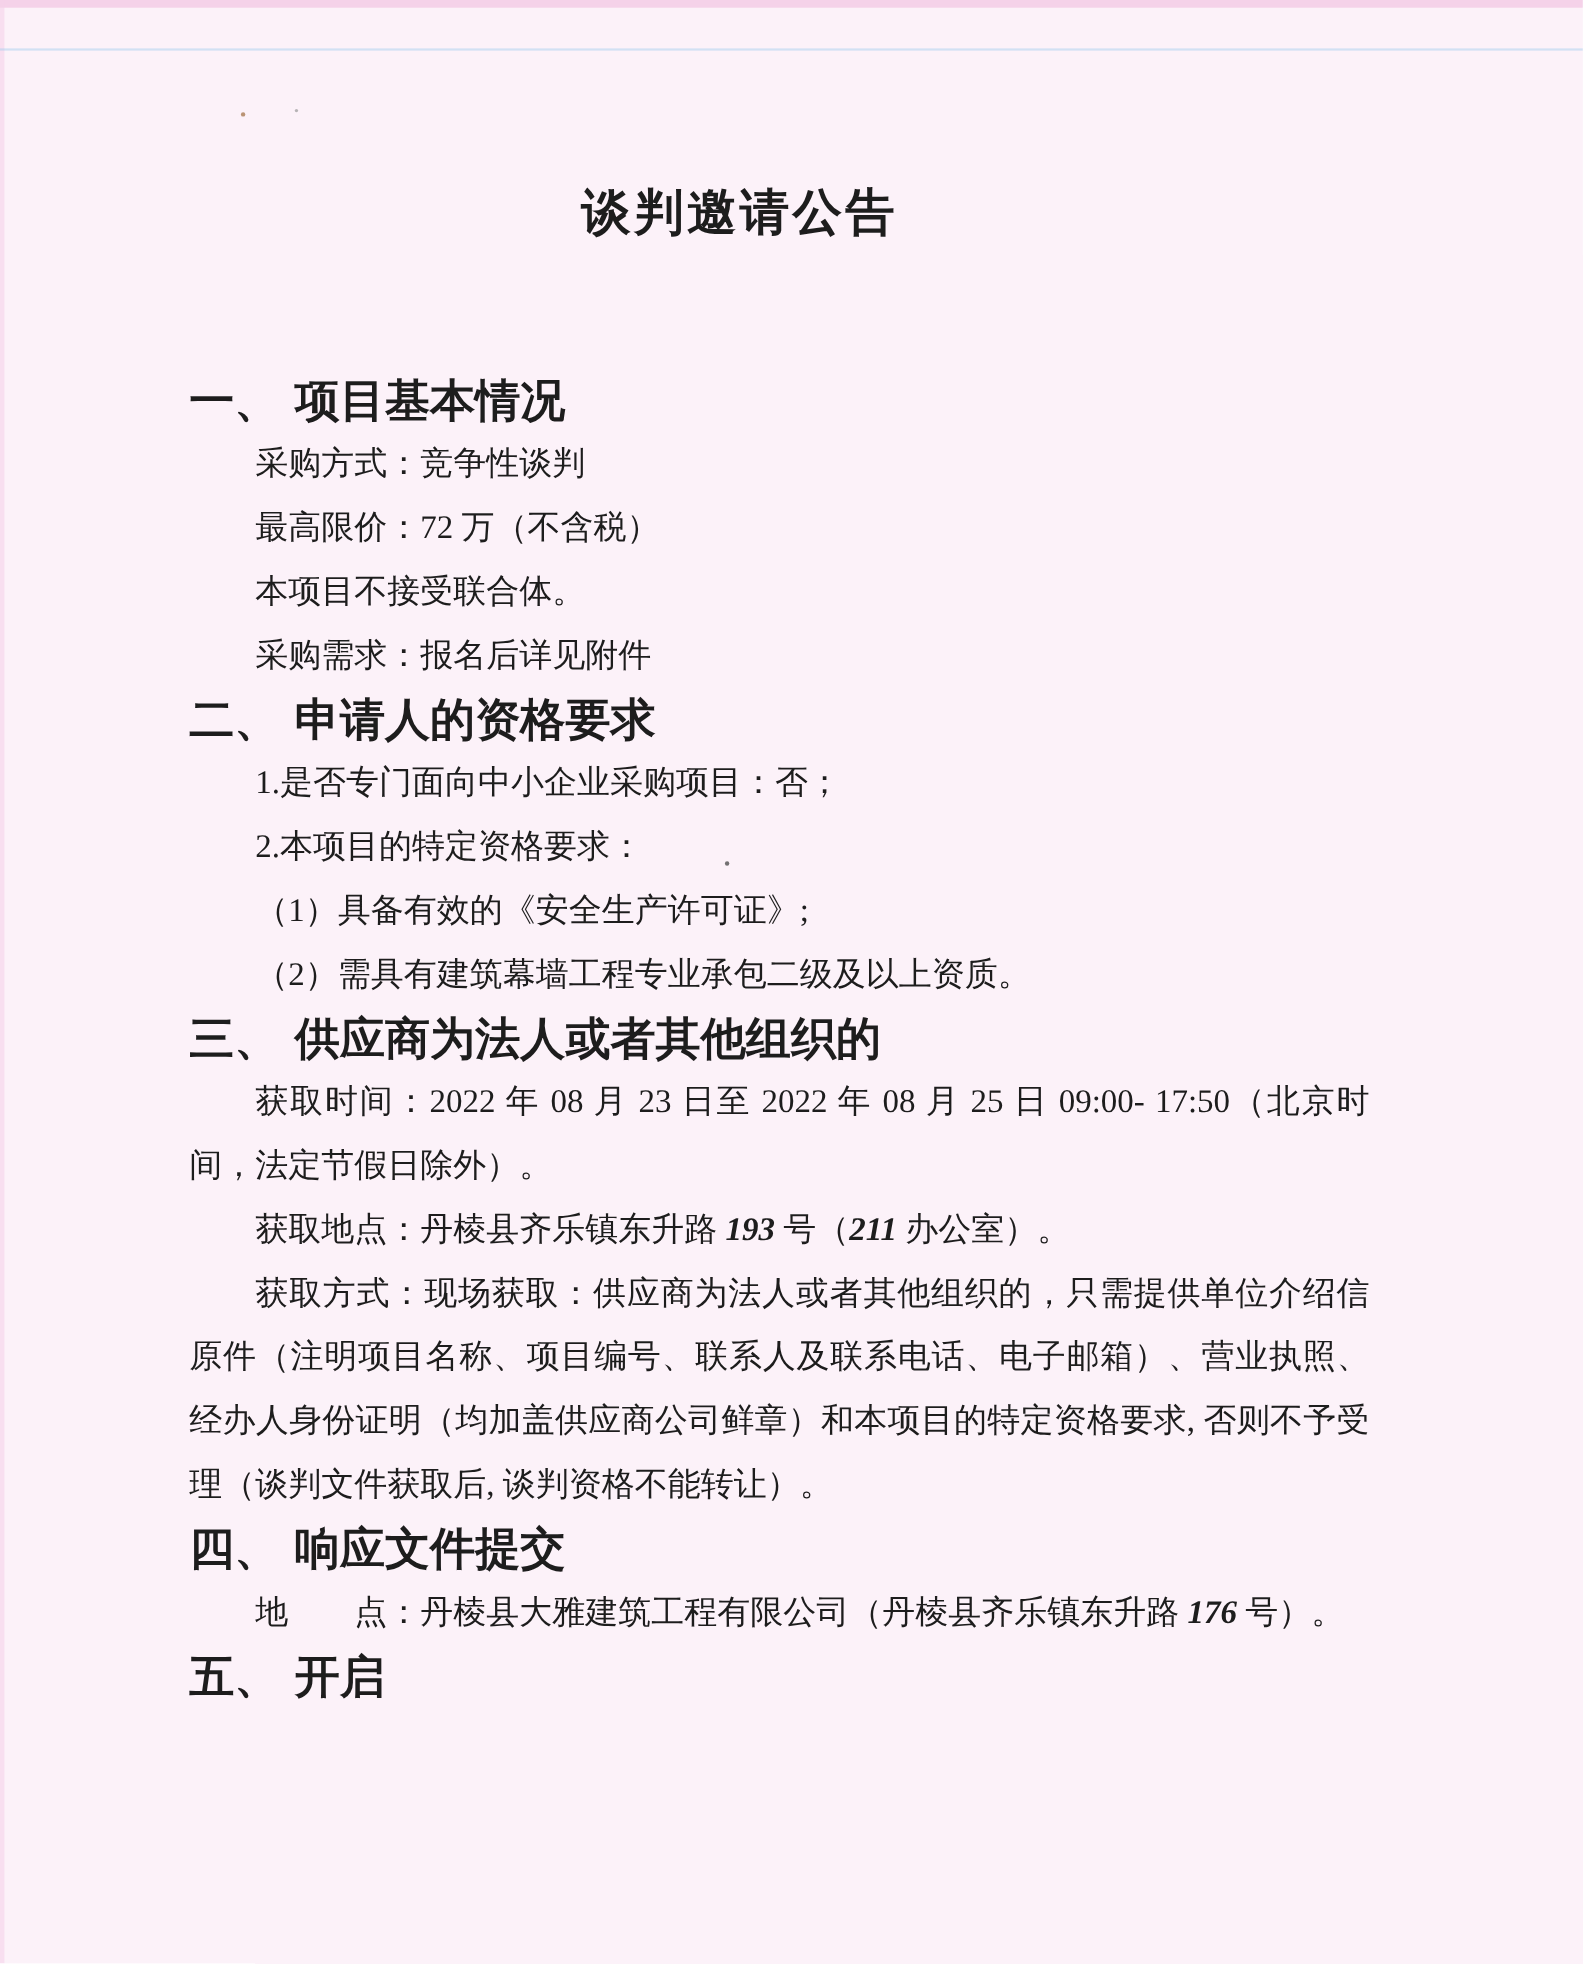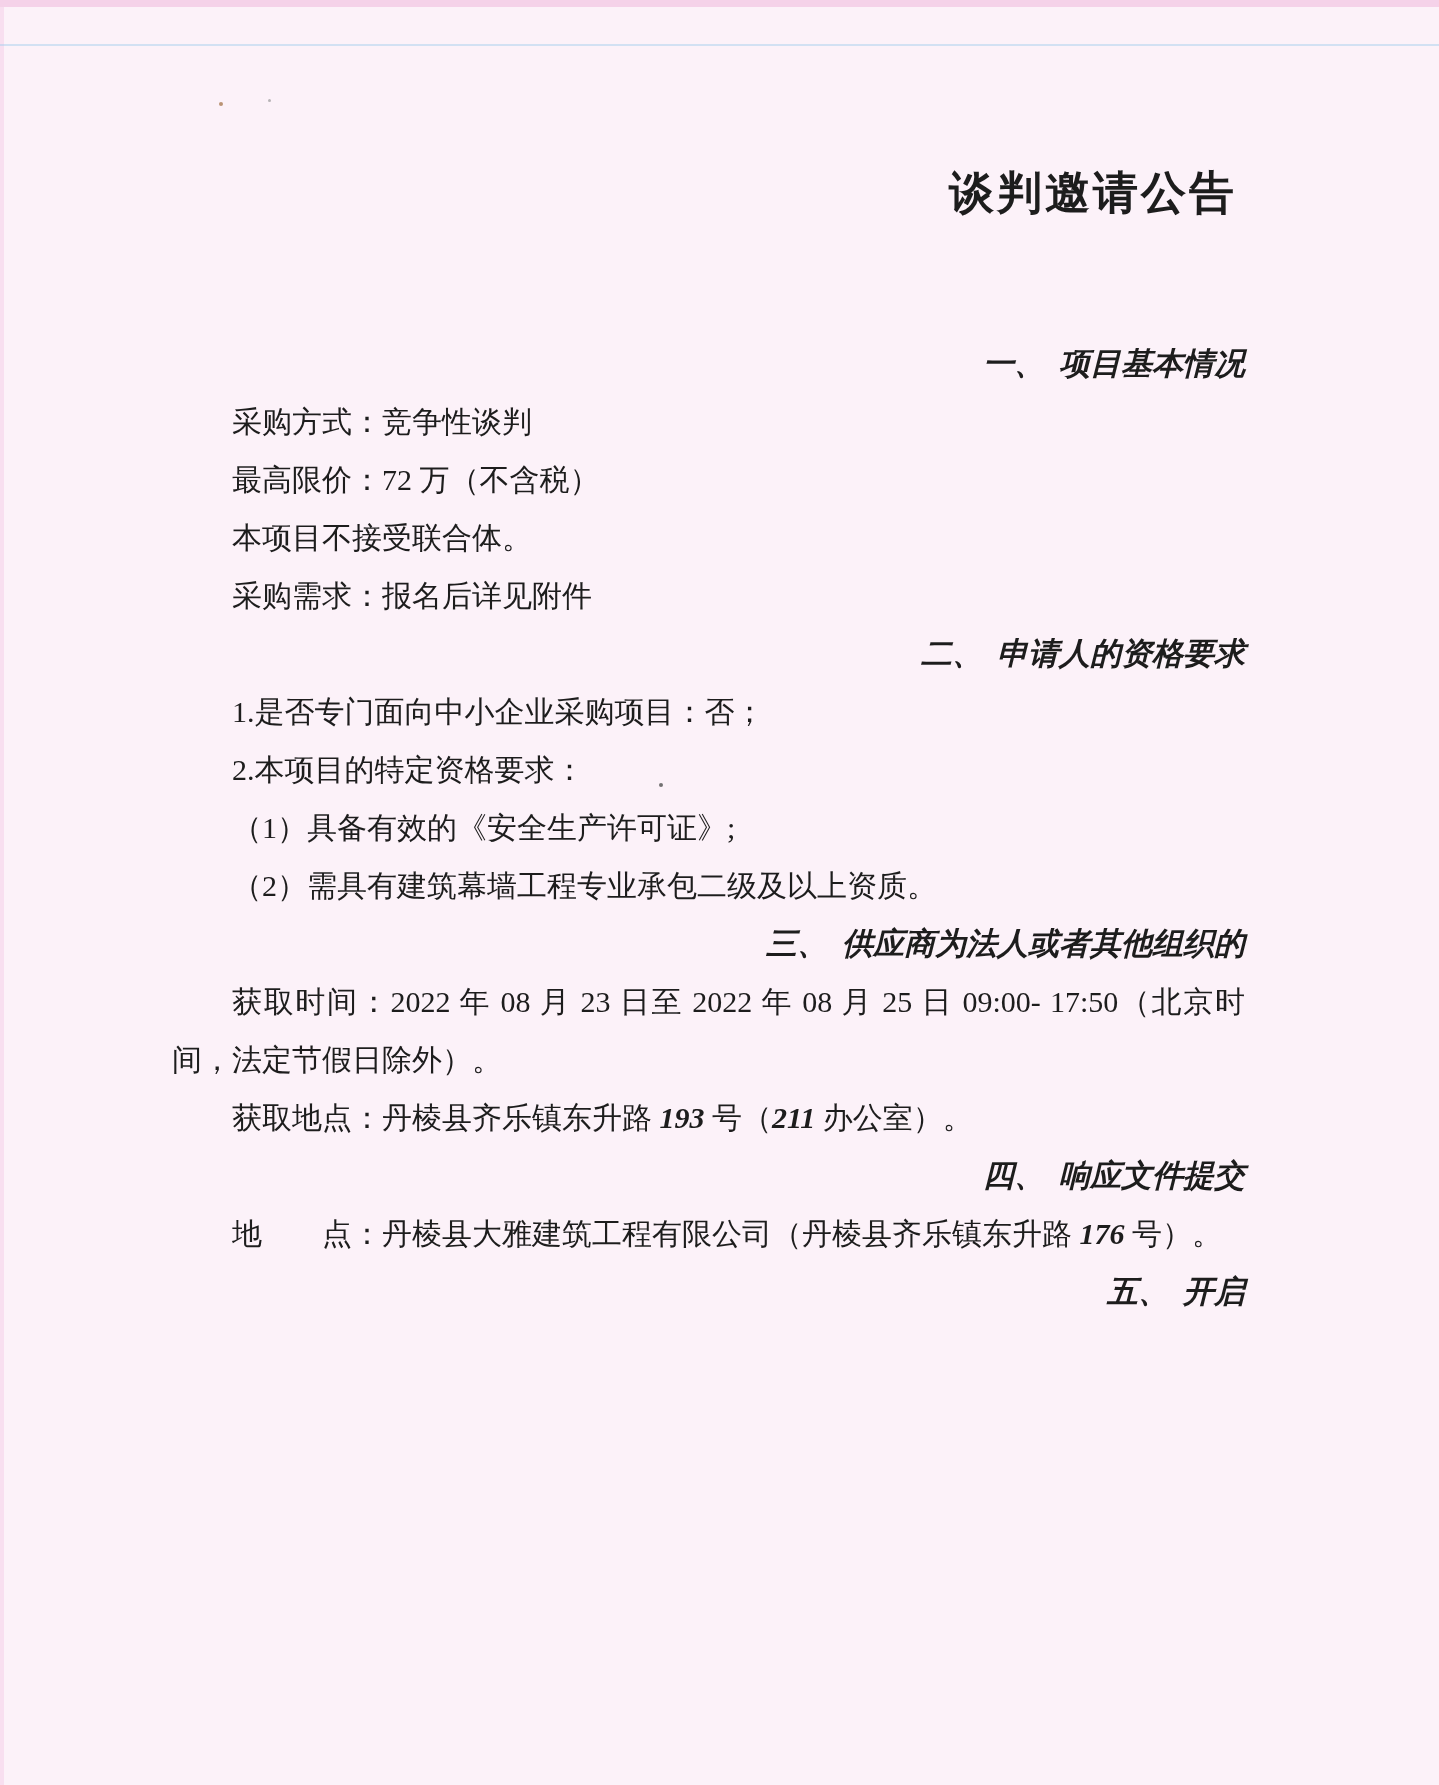--- a/index.html
+++ b/index.html
@@ -26,48 +26,47 @@
     background: rgba(168, 208, 238, 0.5);
   }
   .speck { position: absolute; border-radius: 50%; }
   .speck-1 { left: 219px; top: 102px; width: 4px; height: 4px; background: #a97c54; opacity: .8; }
   .speck-2 { left: 268px; top: 99px;  width: 3px; height: 3px; background: #9a9a9a; opacity: .7; }
   .speck-3 { left: 659px; top: 783px; width: 4px; height: 4px; background: #5a5a5a; opacity: .85; }
   
   .title {
     position: absolute;
     top: 163px;
-    left: 164px;
+    left: 136px;
     width: 1073px;
     margin: 0;
-    text-align: right;
+    text-align: center;
     font-size: 45px;
     font-weight: bold;
     letter-spacing: 3px;
     font-family: "Liberation Serif", serif;
   }
   .content {
     position: absolute;
     top: 335px;
     left: 172px;
     width: 1073px;
     font-size: 30px;
     line-height: 58px;
     text-align: justify;
   }
   .content p { margin: 0; }
   .indent { text-indent: 2em; }
   .heading {
     margin: 0;
     font-family: "Liberation Sans", sans-serif;
     font-weight: bold;
-    font-size: 31px;
+    font-size: 41px;
     line-height: 58px;
-    text-align: right;
-    font-style: italic;
+    text-align: left;
   }
   .hnum { margin-right: 14px; }
   .rich-bold { font-weight: bold; font-style: italic; }
 </style>
 </head>
 <body>
 
 <div class="page">
 
   <div class="top-band"></div>
@@ -89,20 +88,21 @@
 
     <p class="heading"><span class="hnum">二、</span><span>申请人的资格要求</span></p>
     <p class="indent">1.是否专门面向中小企业采购项目：否；</p>
     <p class="indent">2.本项目的特定资格要求：</p>
     <p class="indent">（1）具备有效的《安全生产许可证》;</p>
     <p class="indent">（2）需具有建筑幕墙工程专业承包二级及以上资质。</p>
 
     <p class="heading"><span class="hnum">三、</span><span>供应商为法人或者其他组织的</span></p>
     <p class="indent">获取时间：2022 年 08 月 23 日至 2022 年 08 月 25 日 09:00- 17:50（北京时间，法定节假日除外）。</p>
     <p class="indent"><span>获取地点：丹棱县齐乐镇东升路 </span><span class="rich-bold">193</span><span> 号（</span><span class="rich-bold">211</span><span> 办公室）。</span></p>
+    <p class="indent">获取方式：现场获取：供应商为法人或者其他组织的，只需提供单位介绍信原件（注明项目名称、项目编号、联系人及联系电话、电子邮箱）、营业执照、经办人身份证明（均加盖供应商公司鲜章）和本项目的特定资格要求, 否则不予受理（谈判文件获取后, 谈判资格不能转让）。</p>
 
     <p class="heading"><span class="hnum">四、</span><span>响应文件提交</span></p>
     <p class="indent"><span>地　　点：丹棱县大雅建筑工程有限公司（丹棱县齐乐镇东升路 </span><span class="rich-bold">176</span><span> 号）。</span></p>
 
     <p class="heading"><span class="hnum">五、</span><span>开启</span></p>
 
   </div>
 </div>
 
 </body></html>

